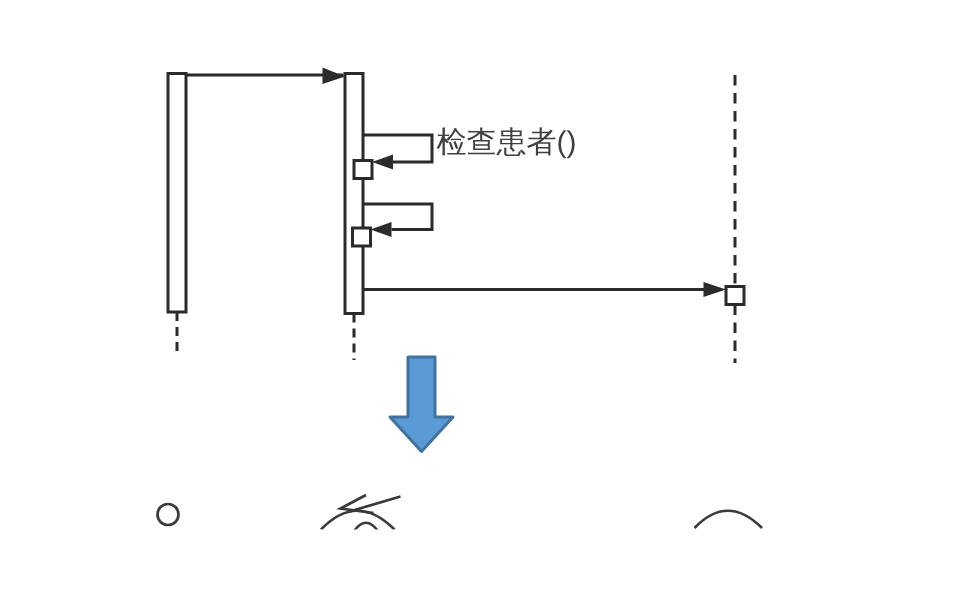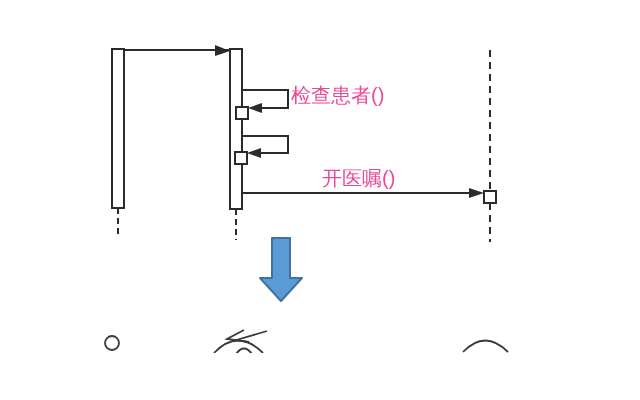--- a/index.html
+++ b/index.html
@@ -17,21 +17,21 @@
     height: 400px;
     background: #ffffff;
   }
   .canvas svg {
     position: absolute;
     left: 0;
     top: 0;
   }
   .msg-label {
     position: absolute;
-    color: #ec4899;
+    color: #404040;
     font-size: 20px;
     line-height: 22px;
     white-space: nowrap;
     letter-spacing: 0px;
   }
   .label-1 { left: 291px; top: 84px; }
   .label-2 { left: 290px; top: 130px; }
   .label-3 { left: 322px; top: 167px; }
 </style>
 </head>
@@ -75,15 +75,14 @@
       <path d="M244,330 L227,339 L249,342"></path>
       <path d="M236,354 Q244,343 252,354"></path>
     </g>
 
     <path d="M463,352 Q485,329 508,352" fill="none" stroke="#3a3a3a" stroke-width="1.8"></path>
 
     <rect x="0" y="353" width="640" height="47" fill="#ffffff" stroke="none"></rect>
   </svg>
 
   <div class="msg-label label-1">检查患者()</div>
-  <div class="msg-label label-3">开医嘱()</div>
 
 </div>
 
 </body></html>

